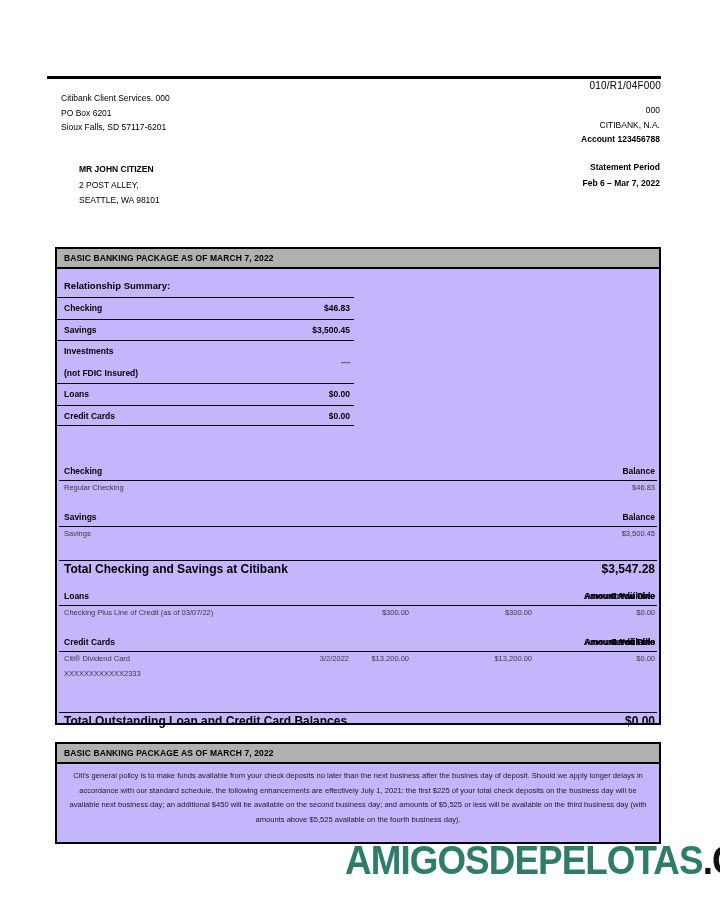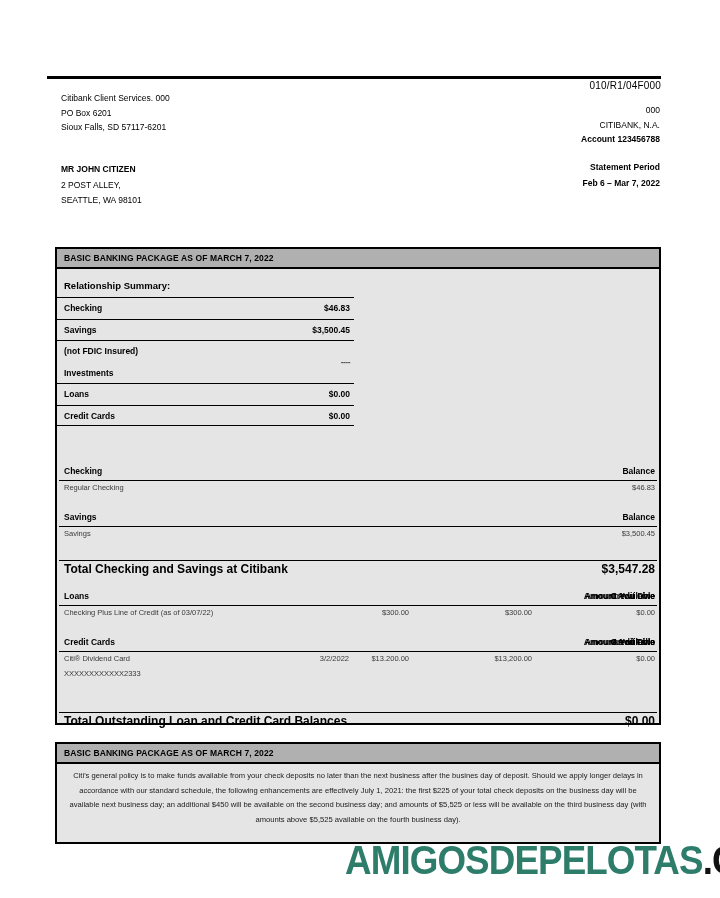--- a/index.html
+++ b/index.html
@@ -48,21 +48,21 @@
     position: absolute;
     left: 0; top: 103px;
     width: 660px;
     text-align: right;
     font-size: 8.5px;
     line-height: 14.5px;
   }
 
   .cust-block {
     position: absolute;
-    left: 61px; top: 162px;
+    left: 79px; top: 162px;
     font-size: 8.5px;
     line-height: 15.5px;
   }
 
   .cust-name { font-weight: bold; }
 
   .period-block {
     position: absolute;
     left: 0; top: 160px;
     width: 660px;
@@ -73,21 +73,21 @@
   }
 
   .bold { font-weight: bold; }
 
   
   .box {
     position: absolute;
     left: 55px;
     width: 606px;
     border: 2.5px solid #000;
-    background: #e5e5e5;
+    background: #c4b5fd;
   }
 
   #main-box { top: 247px; height: 478px; }
   #footer-box { top: 742px; height: 102px; }
 
   .band {
     background: #b0b0b0;
     border-bottom: 2.5px solid #000;
     font-size: 8.5px;
     font-weight: bold;
@@ -264,22 +264,22 @@
         <span class="lbl">Checking</span>
         <span class="val">$46.83</span>
       </div>
 
       <div class="rel-row">
         <span class="lbl">Savings</span>
         <span class="val">$3,500.45</span>
       </div>
 
       <div class="rel-row tall">
+        <div class="lbl">Investments</div>
         <div class="lbl">(not FDIC Insured)</div>
-        <div class="lbl">Investments</div>
         <span class="val">----</span>
       </div>
 
       <div class="rel-row">
         <span class="lbl">Loans</span>
         <span class="val">$0.00</span>
       </div>
 
       <div class="rel-row last">
         <span class="lbl">Credit Cards</span>

